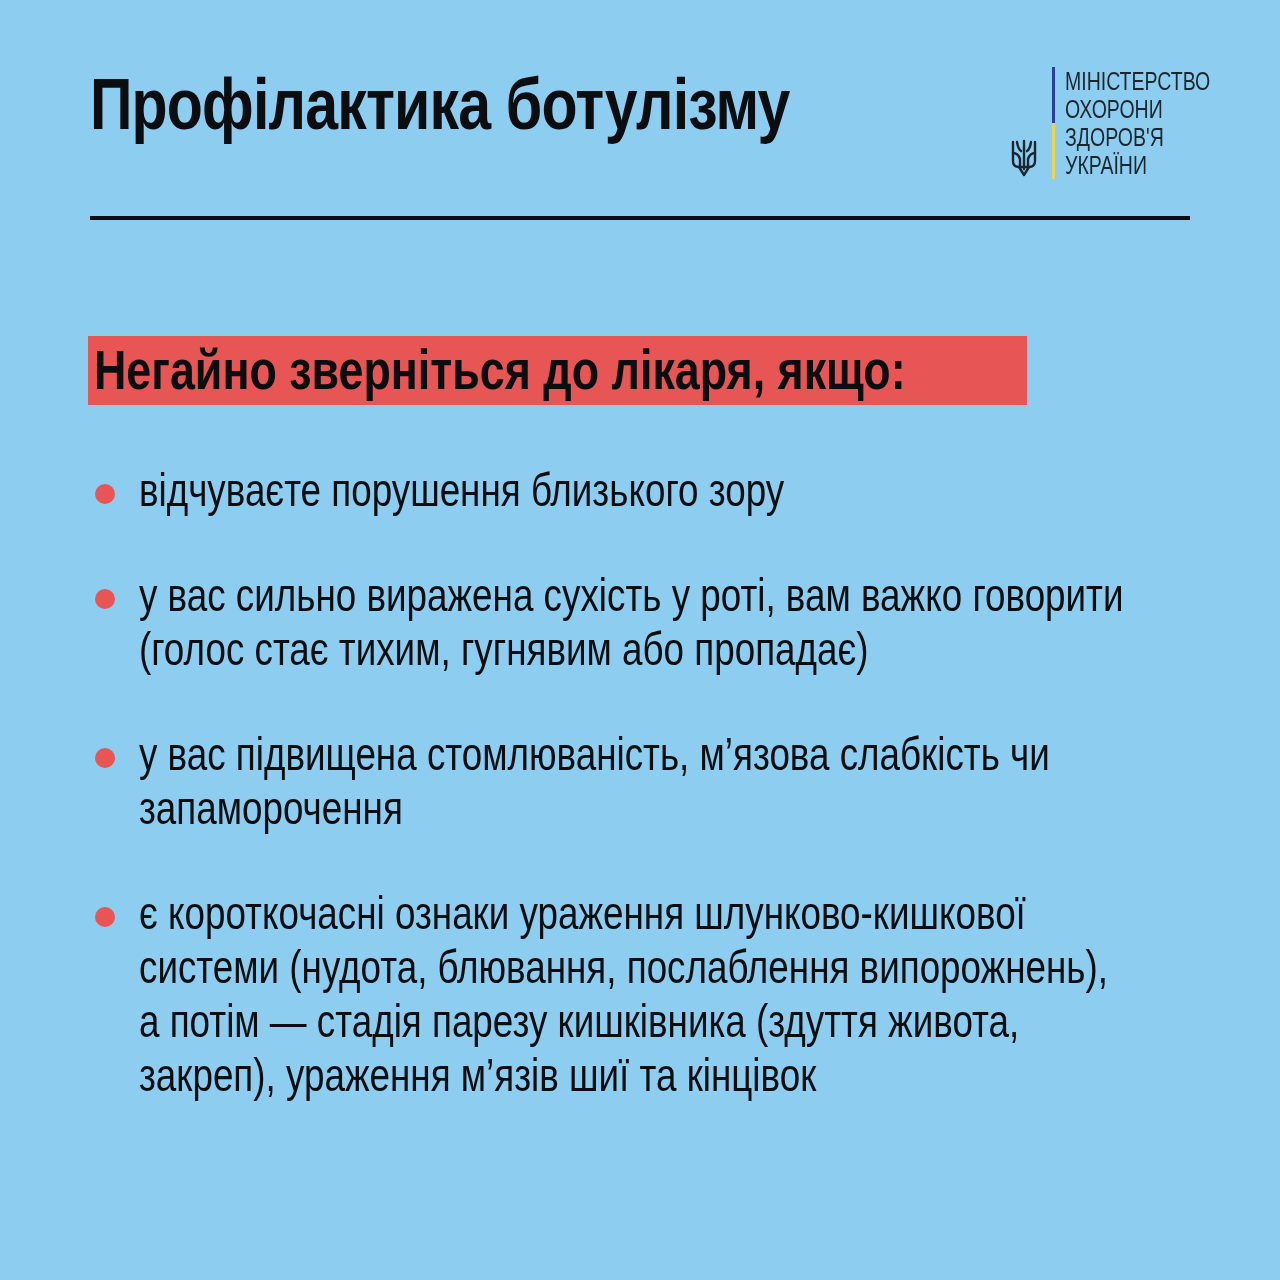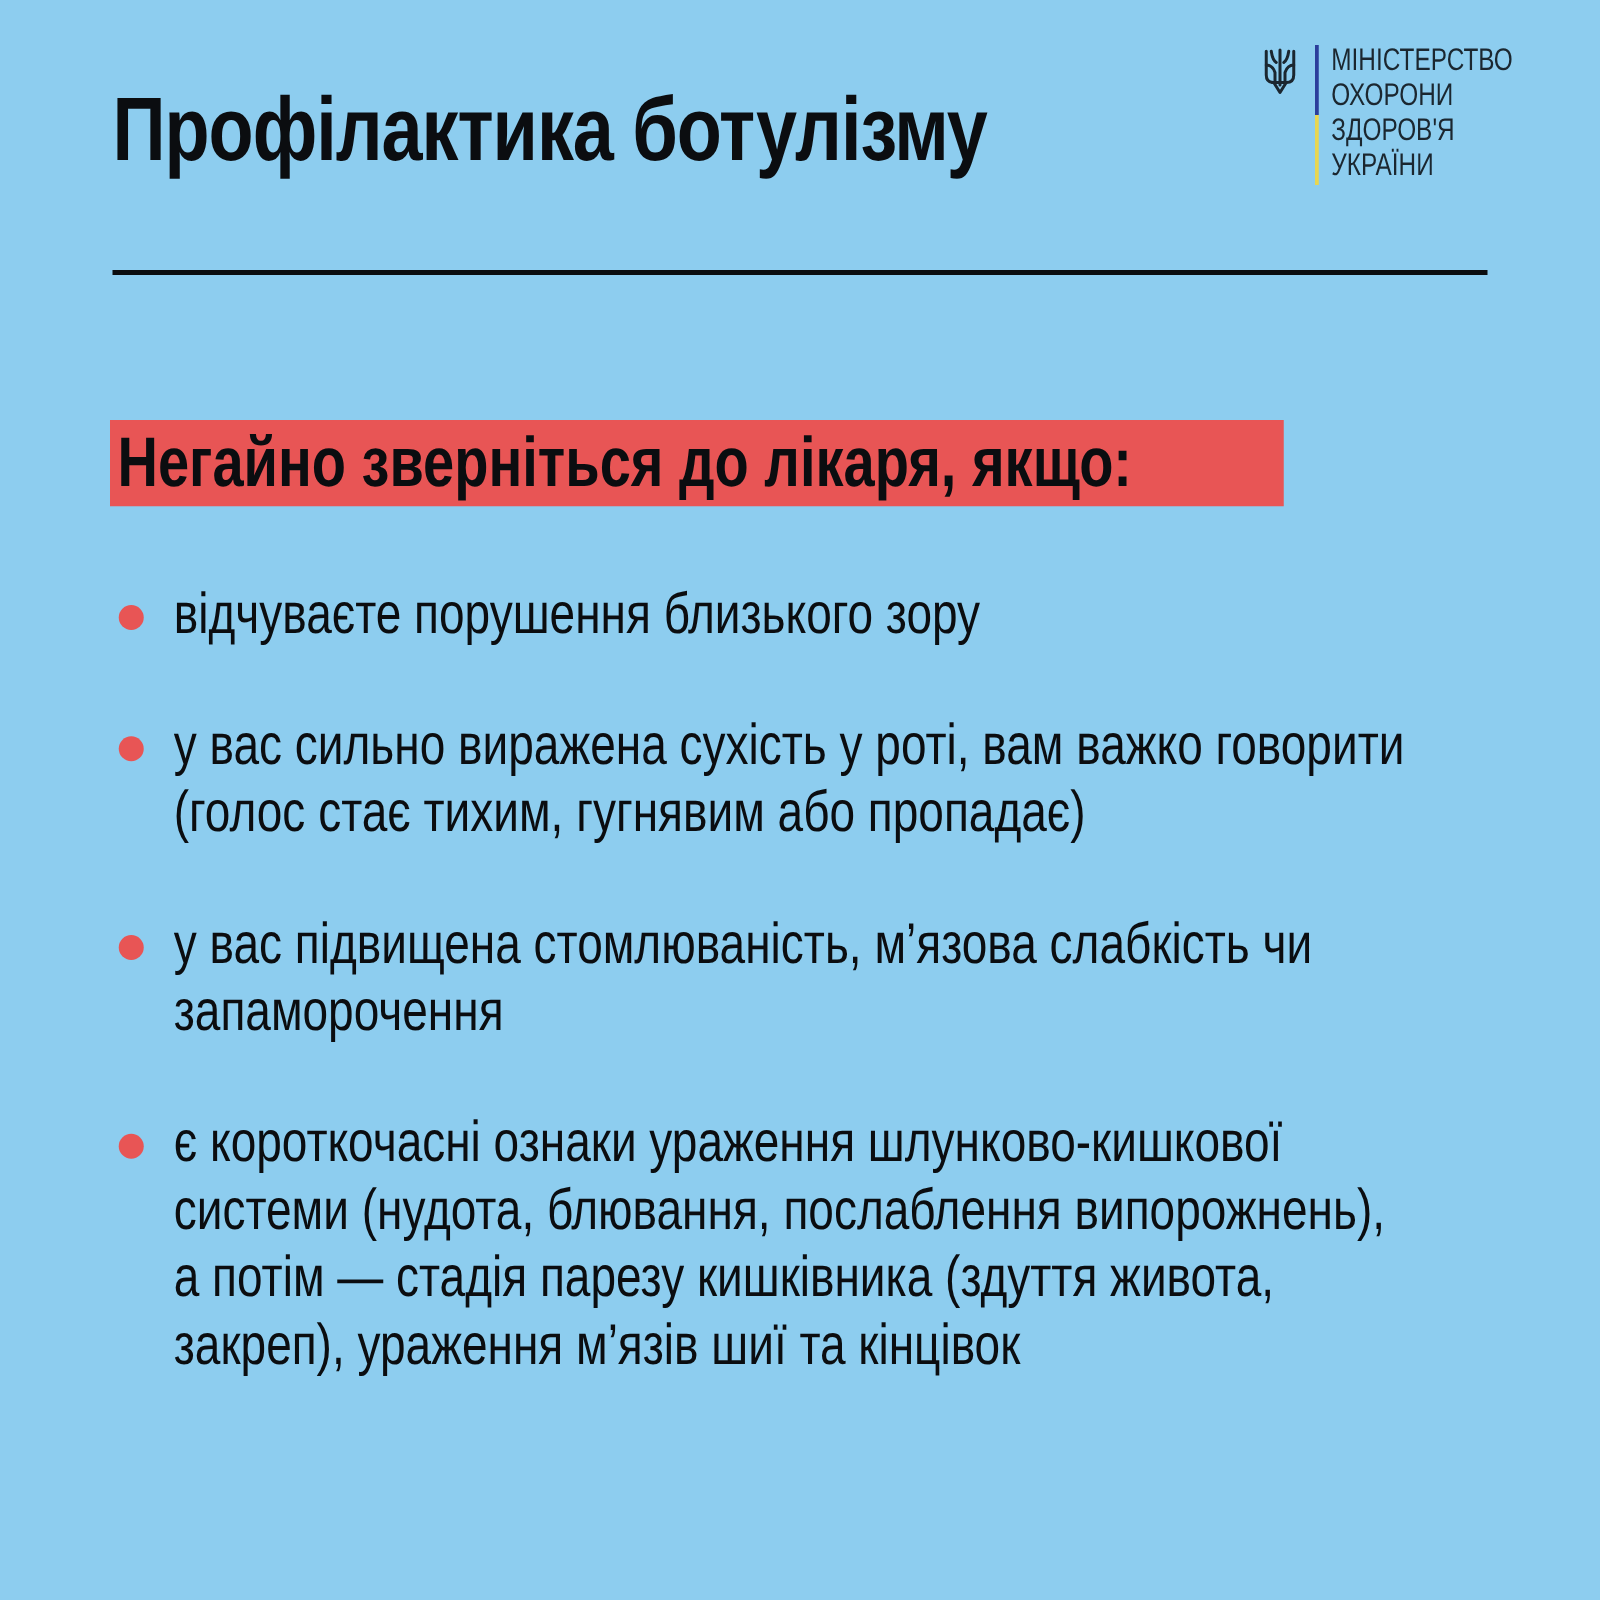--- a/index.html
+++ b/index.html
@@ -25,24 +25,24 @@
       line-height: 84px;
       letter-spacing: -1px;
       transform: scaleX(0.82);
       transform-origin: left center;
       white-space: nowrap;
       margin: 0;
     }
     .logo {
       position: absolute;
       left: 1010px;
-      top: 36px;
+      top: 64px;
       height: 115px;
       display: flex;
-      align-items: flex-start;
+      align-items: flex-end;
     }
     .trident {
       width: 28px;
       height: 40px;
       margin-top: 2px;
     }
     .flag-bar {
       width: 3px;
       height: 112px;
       margin-left: 14px;

